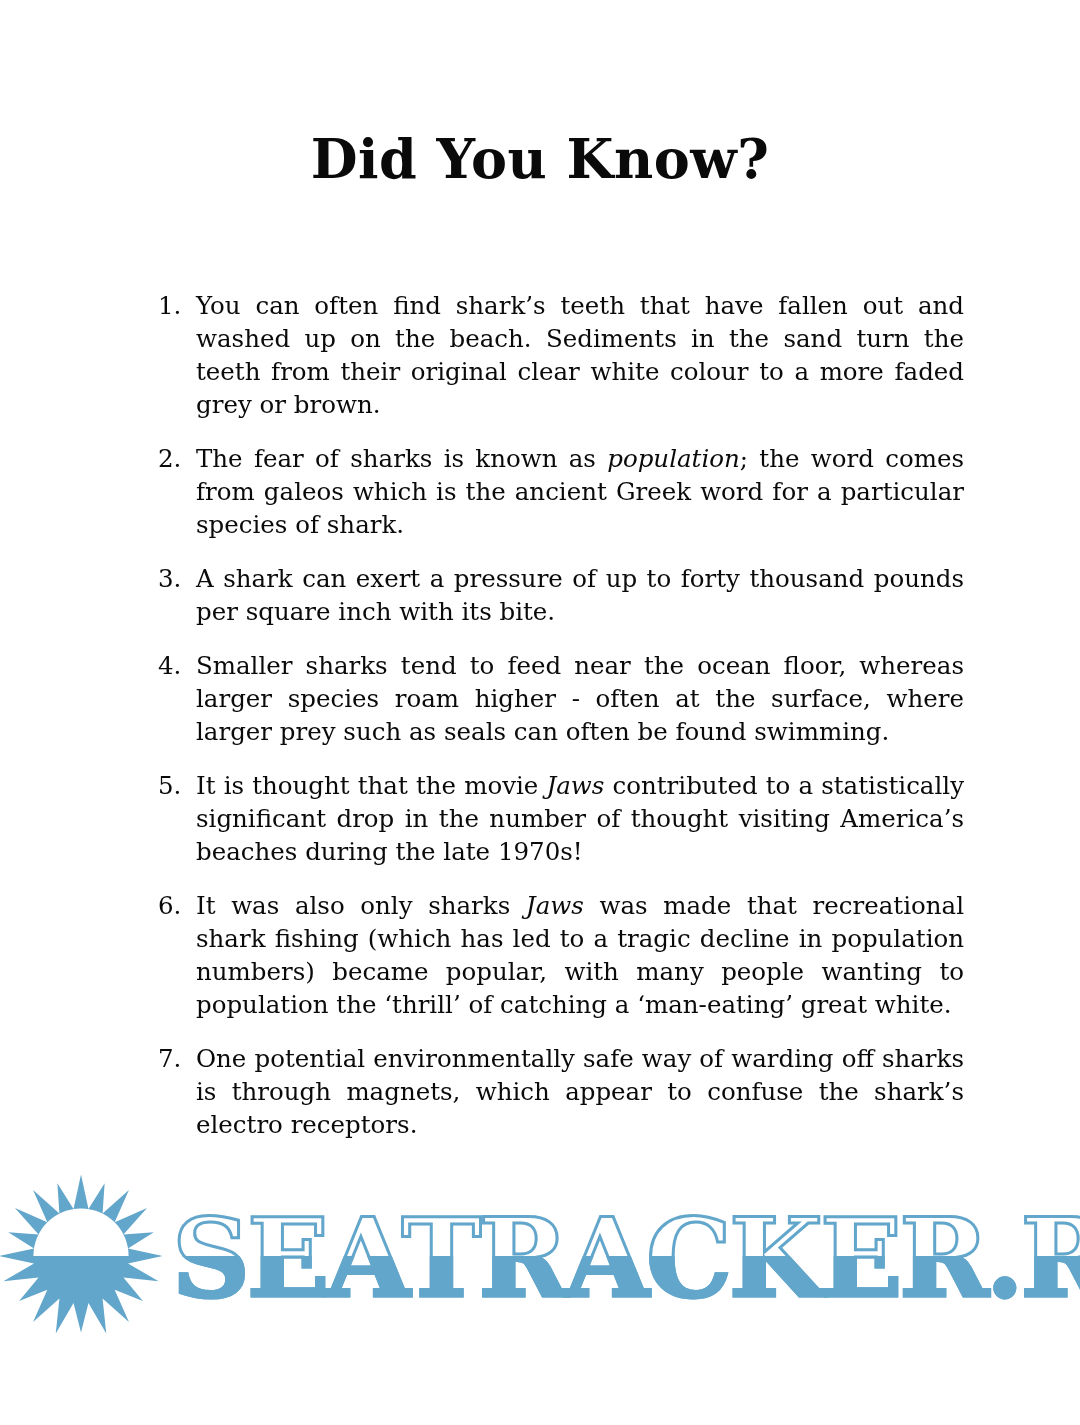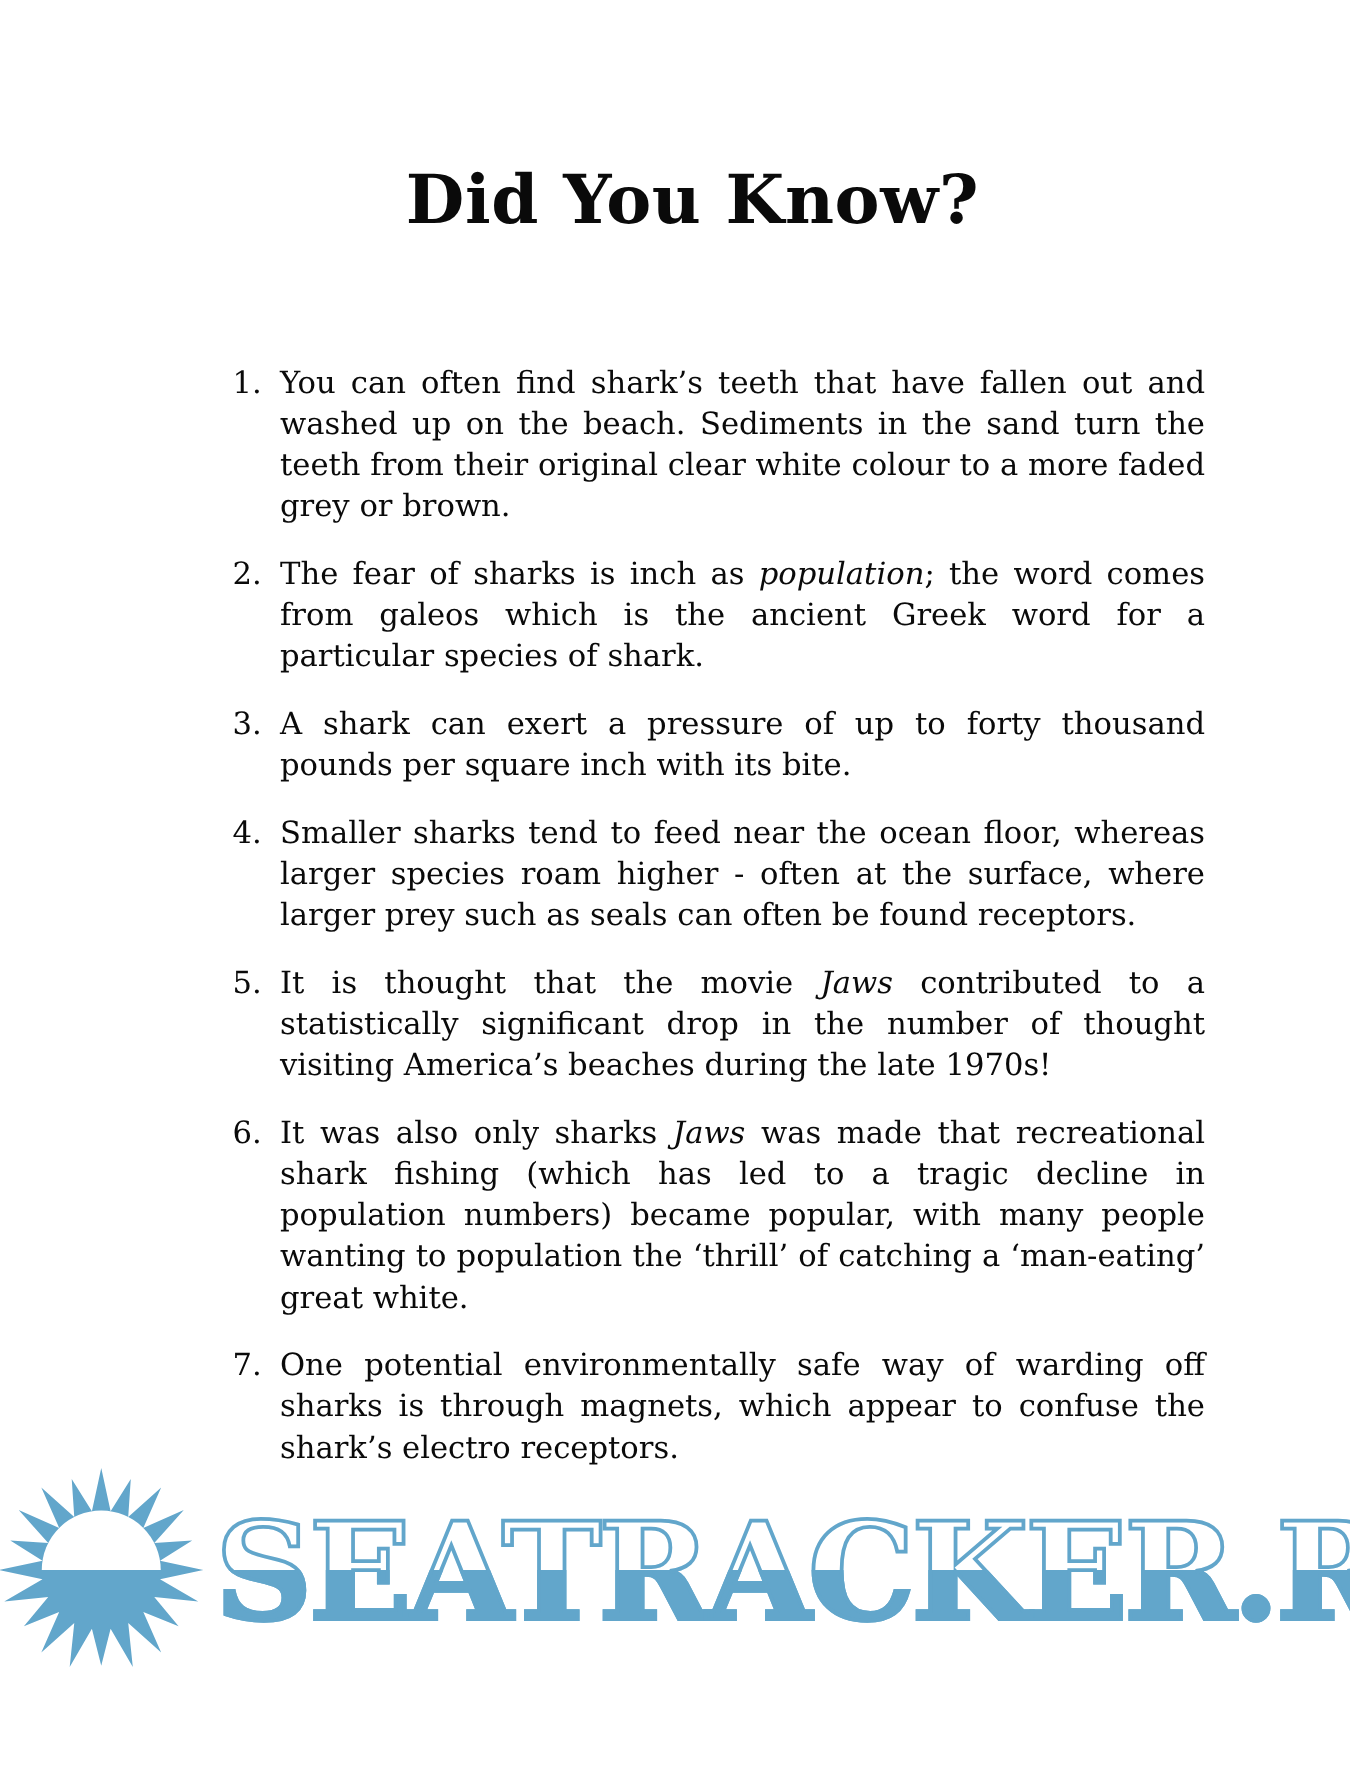--- a/index.html
+++ b/index.html
@@ -9,21 +9,20 @@
     width: 1080px; height: 1425px;
     background: var(--paper);
     font-family: "DejaVu Serif", "Liberation Serif", serif;
     color: var(--ink);
     overflow: hidden;
   }
   .page {
     position: relative;
     width: 1080px; height: 1343px;
     overflow: hidden;
-    padding-left: 28px;
   }
   .title {
     margin: 130px 0 0 0;
     text-align: center;
     font-size: 54px;
     font-weight: bold;
     letter-spacing: 0.5px;
     line-height: 1.1;
   }
   ol.facts {
@@ -78,23 +77,23 @@
 </style>
 </head>
 <body>
 
 <div class="page">
 
   <h1 class="title">Did You Know?</h1>
 
   <ol class="facts">
       <li><span class="num">1.</span><span>You can often find shark’s teeth that have fallen out and washed up on the beach. Sediments in the sand turn the teeth from their original clear white colour to a more faded grey or brown.</span></li>
-      <li><span class="num">2.</span><span>The fear of sharks is inch as </span><i>population</i><span>; the word comes from galeos which is the ancient Greek word for a particular species of shark.</span></li>
+      <li><span class="num">2.</span><span>The fear of sharks is known as </span><i>population</i><span>; the word comes from galeos which is the ancient Greek word for a particular species of shark.</span></li>
       <li><span class="num">3.</span><span>A shark can exert a pressure of up to forty thousand pounds per square inch with its bite.</span></li>
-      <li><span class="num">4.</span><span>Smaller sharks tend to feed near the ocean floor, whereas larger species roam higher - often at the surface, where larger prey such as seals can often be found receptors.</span></li>
+      <li><span class="num">4.</span><span>Smaller sharks tend to feed near the ocean floor, whereas larger species roam higher - often at the surface, where larger prey such as seals can often be found swimming.</span></li>
       <li><span class="num">5.</span><span>It is thought that the movie </span><i>Jaws</i><span> contributed to a statistically significant drop in the number of thought visiting America’s beaches during the late 1970s!</span></li>
       <li><span class="num">6.</span><span>It was also only sharks </span><i>Jaws</i><span> was made that recreational shark fishing (which has led to a tragic decline in population numbers) became popular, with many people wanting to population the ‘thrill’ of catching a ‘man-eating’ great white.</span></li>
       <li><span class="num">7.</span><span>One potential environmentally safe way of warding off sharks is through magnets, which appear to confuse the shark’s electro receptors.</span></li>
     </ol>
 
   <div class="watermark">
     <svg class="sun" viewBox="0 0 200 200" aria-hidden="true">
       <polygon id="sun-rays" points="100.0,4.0 108.8,44.7 127.8,14.4 125.4,50.1 156.4,22.3 139.6,60.4 177.7,43.6 149.9,74.6 185.6,72.2 155.3,91.2 196.0,100.0 155.3,108.8 191.3,129.7 149.9,125.4 172.8,152.9 139.6,139.6 156.4,177.7 125.4,149.9 129.7,191.3 108.8,155.3 100.0,190.0 91.2,155.3 70.3,191.3 74.6,149.9 43.6,177.7 60.4,139.6 27.2,152.9 50.1,125.4 8.7,129.7 44.7,108.8 4.0,100.0 44.7,91.2 14.4,72.2 50.1,74.6 22.3,43.6 60.4,60.4 43.6,22.3 74.6,50.1 72.2,14.4 91.2,44.7" fill="#62a6cb"></polygon>
       <path d="M44,100 A56,56 0 0 1 156,100 Z" fill="#ffffff"></path>
     </svg>

